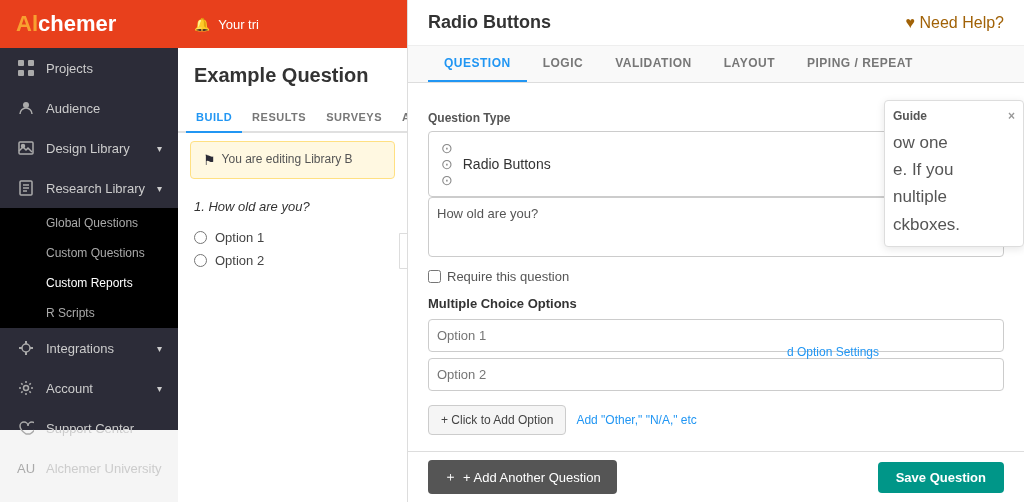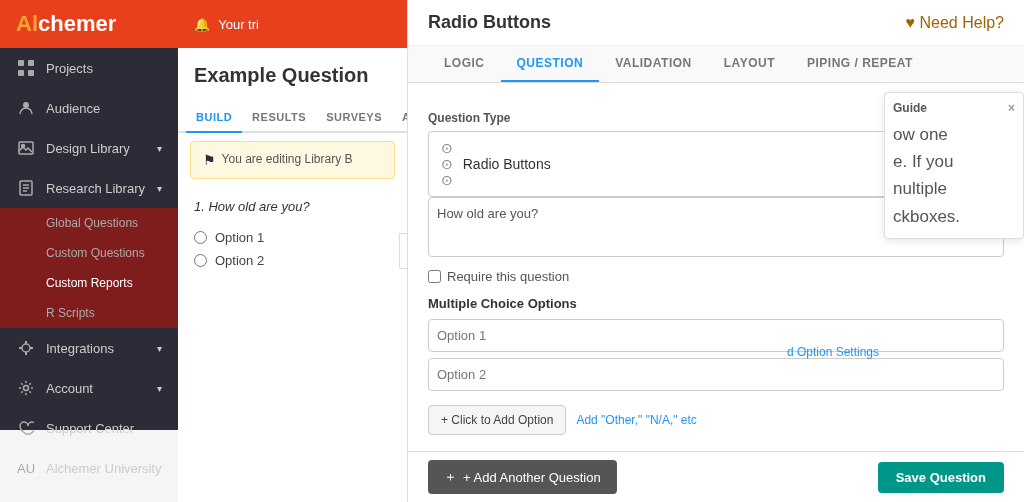--- a/index.html
+++ b/index.html
@@ -45,21 +45,21 @@
       margin-right: 10px;
       display: flex;
       align-items: center;
       justify-content: center;
       flex-shrink: 0;
     }
     .sidebar-item .chevron {
       margin-left: auto;
       font-size: 10px;
     }
-    .sidebar-sub { background: #7f1d1d; }
+    .sidebar-sub { background: #000000; }
     .sidebar-sub-item {
       padding: 8px 16px 8px 46px;
       font-size: 12px;
       color: #aaa;
       cursor: pointer;
     }
     .sidebar-sub-item.active { color: #fff; }
 
     
     .middle-panel {
@@ -341,21 +341,21 @@
       padding: 8px 18px;
       font-size: 13px;
       cursor: pointer;
       font-weight: 600;
     }
 
     
     .guide-panel {
       position: absolute;
       right: 0;
-      top: 92px;
+      top: 100px;
       width: 140px;
       background: #fff;
       border: 1px solid #ddd;
       border-radius: 4px;
       font-size: 11px;
       color: #555;
       padding: 8px;
       box-shadow: 0 2px 8px rgba(0,0,0,0.1);
     }
     .guide-panel-header {
@@ -511,22 +511,22 @@
   </div>
   <div class="collapse-btn">‹</div>
 </div>
 
 <div class="right-panel">
   <div class="right-panel-header">
     <span class="right-panel-title">Radio Buttons</span>
     <span class="need-help">♥ Need Help?</span>
   </div>
   <div class="right-tabs">
+    <div class="right-tab active">QUESTION</div>
     <div class="right-tab">LOGIC</div>
-    <div class="right-tab active">QUESTION</div>
     <div class="right-tab">VALIDATION</div>
     <div class="right-tab">LAYOUT</div>
     <div class="right-tab">PIPING / REPEAT</div>
   </div>
   <div class="right-content">
     <div class="field-label">Question Type</div>
     <div class="question-type-select">
       <span class="question-type-icon">⊙<br>⊙<br>⊙</span>
       <span class="question-type-label">Radio Buttons</span>
       <span class="question-type-chevron">▼</span>

